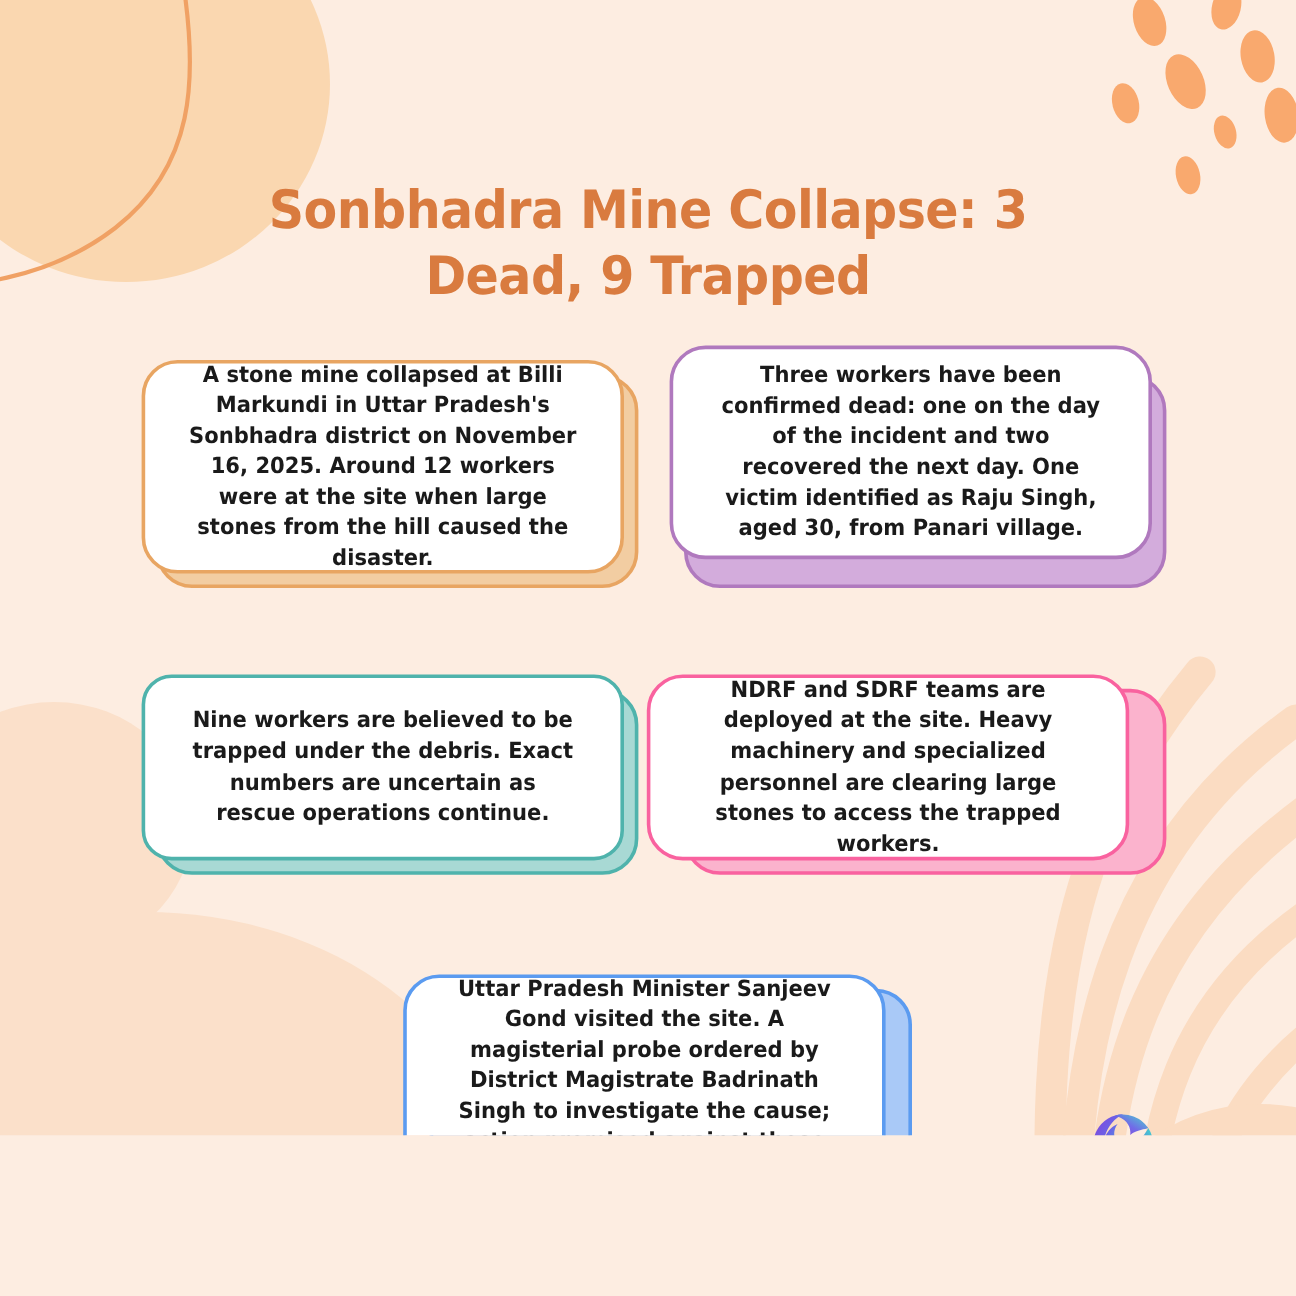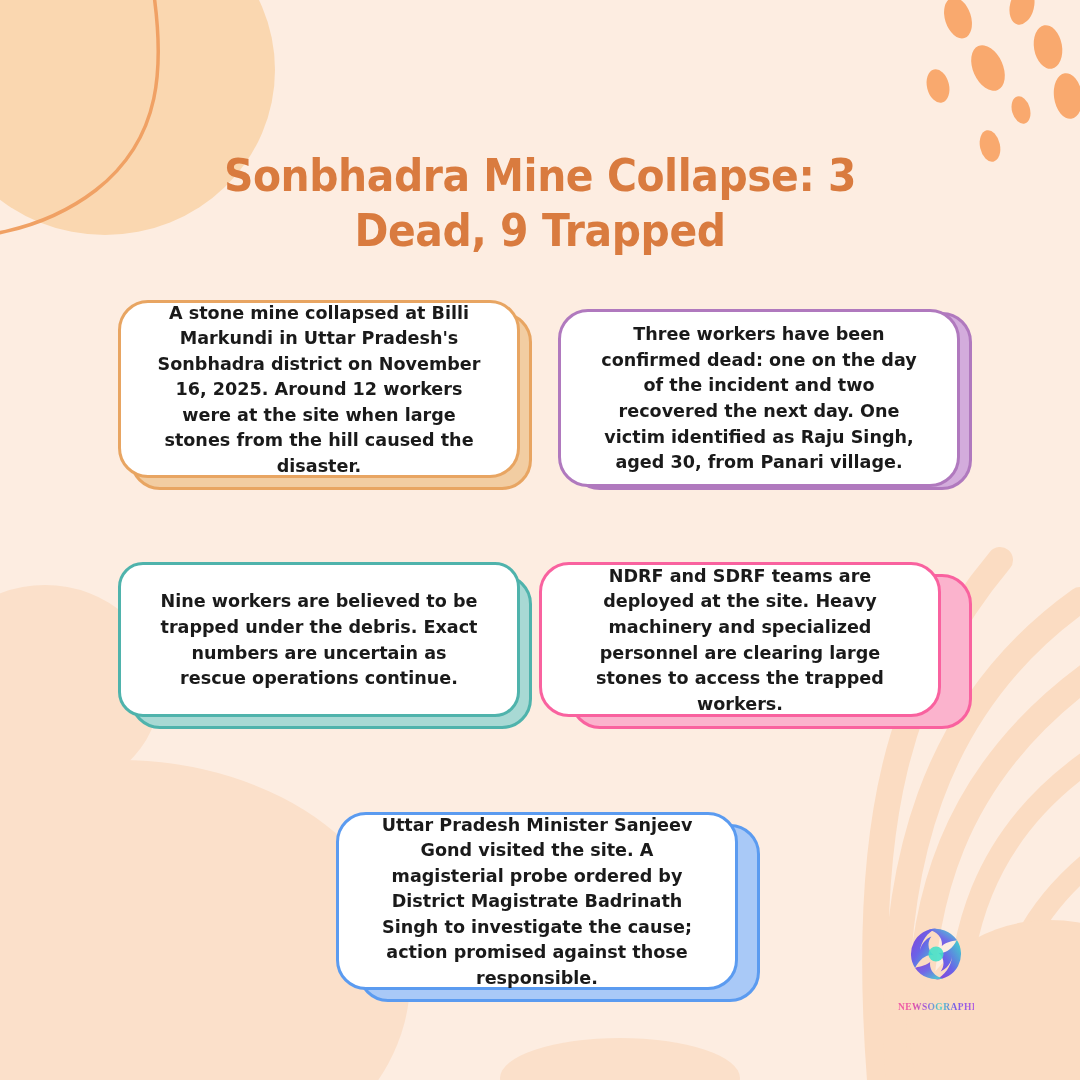--- a/index.html
+++ b/index.html
@@ -10,21 +10,21 @@
   body {
     width: 1080px;
     height: 1080px;
     background: #FDEDE1;
     font-family: "Liberation Sans", sans-serif;
     overflow: hidden;
   }
   #poster {
     position: relative;
     width: 1080px;
-    height: 1080px;
+    height: 946px;
     background: #FDEDE1;
     overflow: hidden;
   }
 
   
   .bg-layer {
     position: absolute;
     inset: 0;
     width: 1080px;
     height: 1080px;
@@ -150,21 +150,21 @@
   </svg>
 
   <div class="title" style="color: rgb(217, 123, 63);">Sonbhadra Mine Collapse: 3 Dead, 9 Trapped</div>
 
   <div id="cards-root">
       <div class="card-shadow" style="left: 130px; top: 312px; width: 402px; height: 178px; background: rgb(242, 205, 162); border-color: rgb(232, 165, 98);"></div>
       <div class="card" style="left: 118px; top: 300px; width: 402px; height: 178px; border-color: rgb(232, 165, 98);">
         <div class="card-text">A stone mine collapsed at Billi Markundi in Uttar Pradesh's Sonbhadra district on November 16, 2025. Around 12 workers were at the site when large stones from the hill caused the disaster.</div>
       </div>
       <div class="card-shadow" style="left: 570px; top: 312px; width: 402px; height: 178px; background: rgb(211, 172, 220); border-color: rgb(176, 121, 190);"></div>
-      <div class="card" style="left: 558px; top: 309px; width: 402px; height: 178px; border-color: rgb(176, 121, 190);">
+      <div class="card" style="left: 558px; top: 288px; width: 402px; height: 178px; border-color: rgb(176, 121, 190);">
         <div class="card-text">Three workers have been confirmed dead: one on the day of the incident and two recovered the next day. One victim identified as Raju Singh, aged 30, from Panari village.</div>
       </div>
       <div class="card-shadow" style="left: 130px; top: 574px; width: 402px; height: 155px; background: rgb(168, 217, 212); border-color: rgb(79, 179, 172);"></div>
       <div class="card" style="left: 118px; top: 562px; width: 402px; height: 155px; border-color: rgb(79, 179, 172); border-radius: 25px;">
         <div class="card-text">Nine workers are believed to be trapped under the debris. Exact numbers are uncertain as rescue operations continue.</div>
       </div>
       <div class="card-shadow" style="left: 570px; top: 574px; width: 402px; height: 155px; background: rgb(251, 179, 205); border-color: rgb(249, 98, 159);"></div>
       <div class="card" style="left: 539px; top: 562px; width: 402px; height: 155px; border-color: rgb(249, 98, 159);">
         <div class="card-text">NDRF and SDRF teams are deployed at the site. Heavy machinery and specialized personnel are clearing large stones to access the trapped workers.</div>
       </div>

